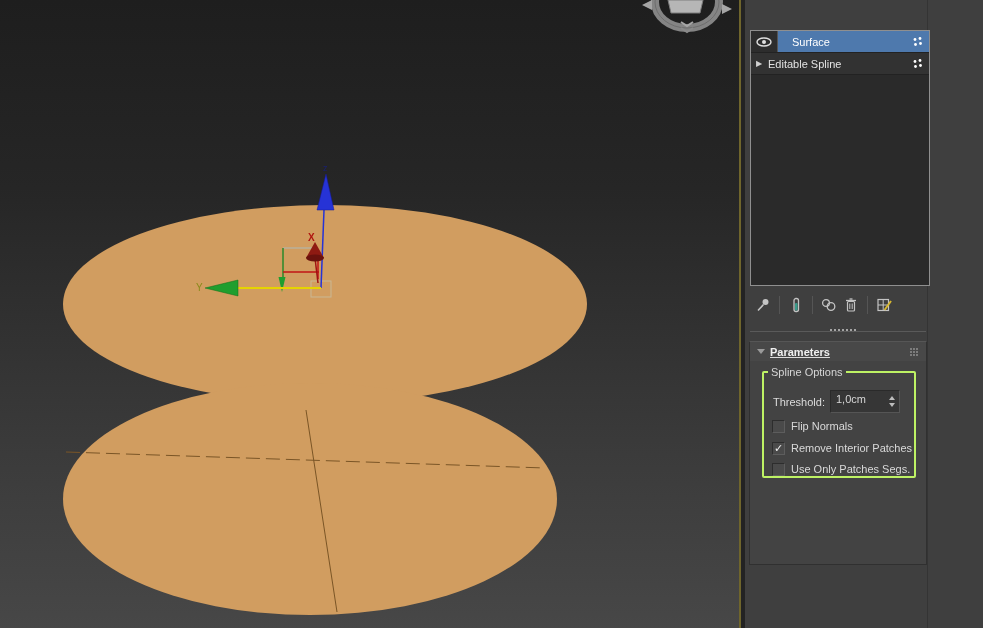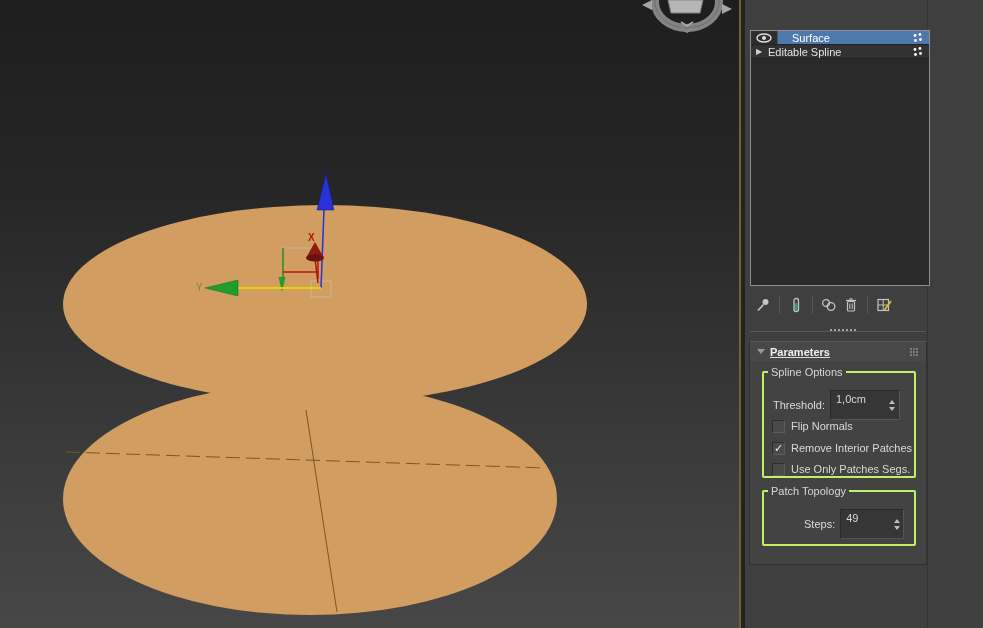--- a/index.html
+++ b/index.html
@@ -23,21 +23,21 @@
     background:#343434; }
 
   .mod-list { position:absolute; left:7px; top:8px; width:175px; height:17px;
     background:#525252; border:1px solid #2c2c2c; border-top-color:#6b6b6b;
     display:flex; align-items:center; cursor:default; }
   .mod-list .lbl { flex:1; padding-left:6px; color:#e8e8e8; }
   .mod-list .arrow { width:16px; text-align:center; color:#262626; font-size:8px; }
 
   .stack-box { position:absolute; left:5px; top:30px; width:180px; height:256px;
     background:#2a2a2a; border:1px solid #8f8f8f; }
-  .stack-row { position:relative; height:14px; display:flex; align-items:stretch;
+  .stack-row { position:relative; height:22px; display:flex; align-items:stretch;
     background:#323232; border-bottom:1px solid #222; }
   .stack-row .eye-cell { width:27px; background:#2d2d2d; border-right:1px solid #555;
     display:flex; align-items:center; justify-content:center; }
   .stack-row .sel { flex:1; background:#4e79ad; display:flex; align-items:center; }
   .stack-row .sel .name { padding-left:14px; color:#fff; }
   .stack-row .tri { width:16px; display:flex; align-items:center; justify-content:center;
     color:#cfcfcf; font-size:8px; }
   .stack-row .name2 { flex:1; padding-left:1px; display:flex; align-items:center; color:#e2e2e2; }
   .dots-ico { margin:auto 6px; }
 
@@ -60,21 +60,21 @@
   .ro-title { font-weight:bold; color:#f0f0f0; flex:1; }
   .ro-grid { display:grid; grid-template-columns:repeat(3,2px); gap:1px; margin-right:8px; }
   .ro-grid i { width:2px; height:2px; background:#7d7d7d; }
 
   fieldset { position:absolute; border:2px solid #bef264; border-radius:2px; }
   fieldset legend { margin-left:4px; padding:0 3px; color:#d6d6d6; }
   .fs-spline { left:12px; top:24px; width:154px; height:112px; }
   .fs-patch  { left:12px; top:143px; width:154px; height:61px; }
 
   .row { position:absolute; display:flex; align-items:center; }
-  .spinner { display:flex; align-items:stretch; height:30px;
+  .spinner { display:flex; align-items:stretch; height:23px;
     background:#363636; border:1px solid #2a2a2a; border-bottom-color:#555;
     border-right-color:#555; }
   .spinner .val { flex:1; padding:2px 0 0 5px; color:#d6d6d6; }
   .spinner .spin { width:13px; display:flex; flex-direction:column;
     align-items:center; justify-content:center; gap:3px; }
   .spin .up { width:0; height:0; border-left:3px solid transparent; border-right:3px solid transparent;
     border-bottom:4px solid #bdbdbd; }
   .spin .dn { width:0; height:0; border-left:3px solid transparent; border-right:3px solid transparent;
     border-top:4px solid #bdbdbd; }
 
@@ -267,28 +267,15 @@
         <div class="cbrow" style="top:63px;">
           <span class="cbox">✓</span>
           <span class="cblbl">Remove Interior Patches</span>
         </div>
         <div class="cbrow" style="top:84px;">
           <span class="cbox"></span>
           <span class="cblbl">Use Only Patches Segs.</span>
         </div>
       </fieldset>
 
-      <fieldset class="fs-patch">
-        <legend>Patch Topology</legend>
-        <div class="row" style="left:40px; top:12px; width:106px;">
-          <span>Steps:</span>
-          <span class="spinner" style="margin-left:5px; width:64px;">
-            <span class="val">49</span>
-            <span class="spin">
-                <span class="up"></span>
-                <span class="dn"></span>
-              </span>
-          </span>
-        </div>
-      </fieldset>
     </div>
   </div>
 </div>
 
 </body></html>

